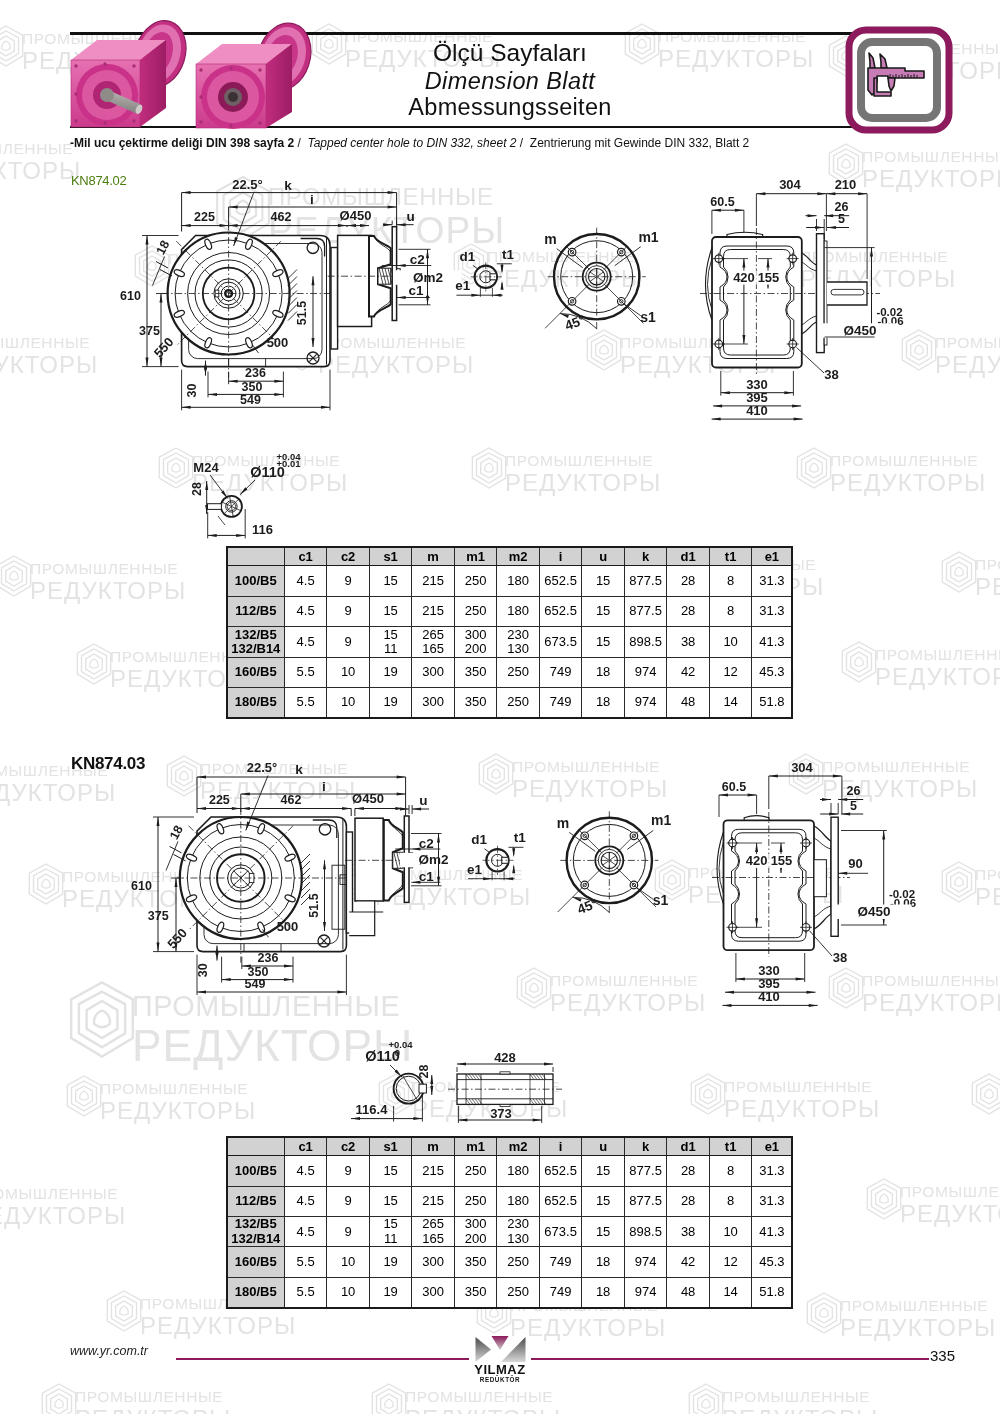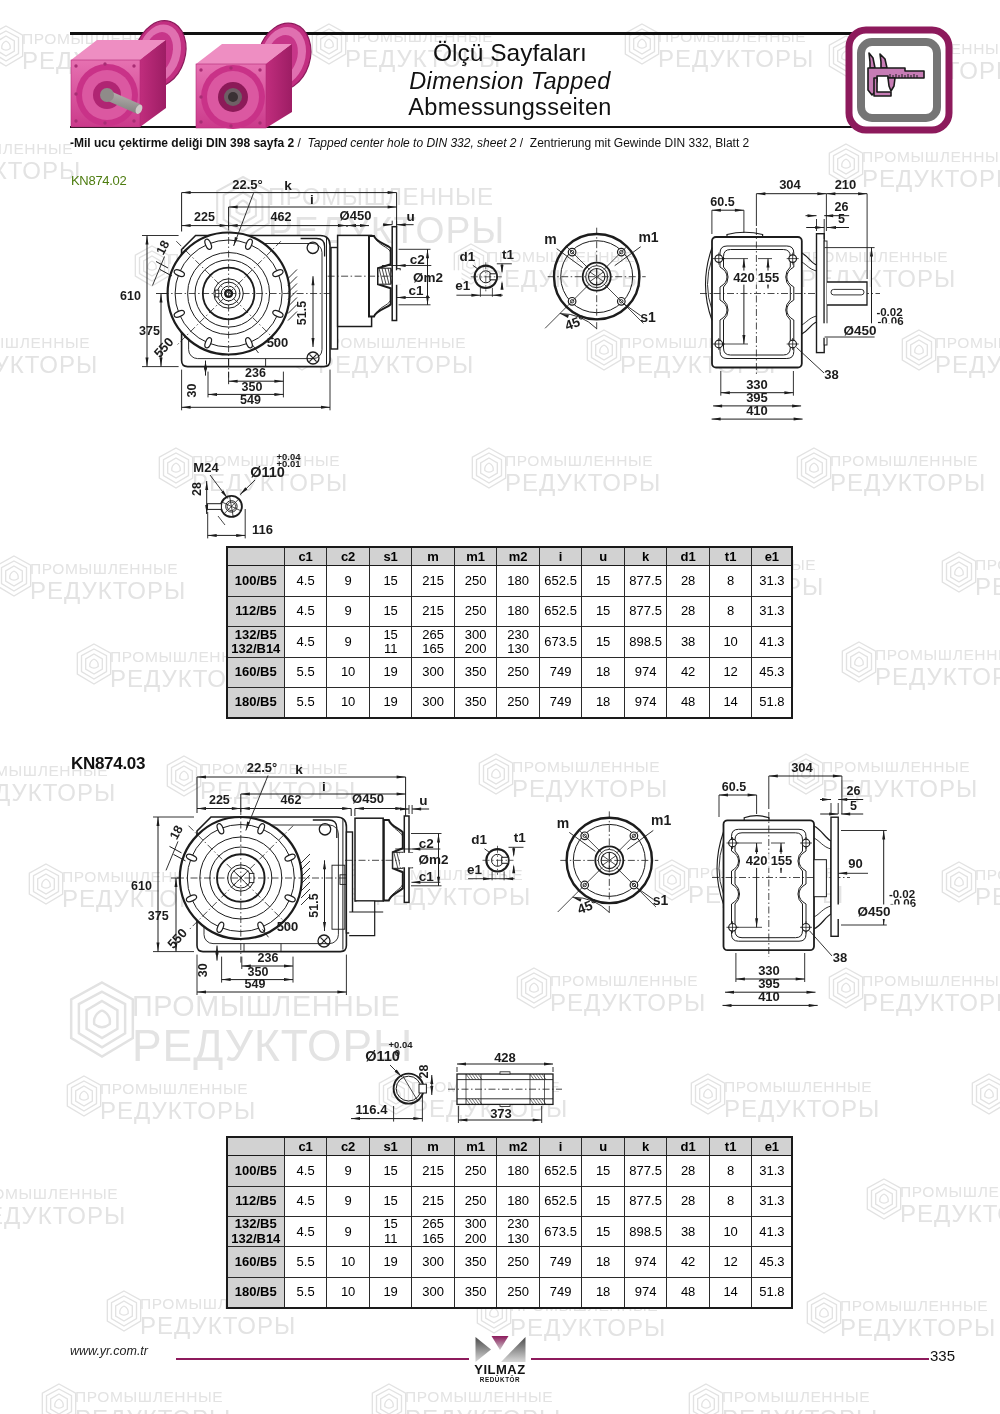--- a/index.html
+++ b/index.html
@@ -580,21 +580,21 @@
     <div class="wmt1" style="left:268px;top:183px;font-size:24.0px">ПРОМЫШЛЕННЫЕ</div>
     <div class="wmt2" style="left:268px;top:209px;font-size:37.2px">РЕДУКТОРЫ</div>
   </div>
 
 <div class="abs" style="left:70px;top:32px;width:782px;height:2.6px;background:#111"></div>
 
 <div class="abs" style="left:70px;top:126px;width:782px;height:1.8px;background:#111"></div>
 
 <div class="abs" style="left:200px;top:39px;width:620px;text-align:center;font-size:24.5px;font-weight:normal;color:#111">Ölçü Sayfaları</div>
 
-<div class="abs" style="left:200px;top:67.5px;width:620px;text-align:center;font-size:23.5px;font-style:italic;letter-spacing:0.4px;color:#111">Dimension Tapped</div>
+<div class="abs" style="left:200px;top:67.5px;width:620px;text-align:center;font-size:23.5px;font-style:italic;letter-spacing:0.4px;color:#111">Dimension Blatt</div>
 
 <div class="abs" style="left:200px;top:94px;width:620px;text-align:center;font-size:23.5px;letter-spacing:0.3px;color:#111">Abmessungsseiten</div>
 
 <svg style="position:absolute;left:60px;top:16px;width:260px;height:118px" viewBox="0 0 260 118">
 <defs>
 <linearGradient id="pk1" x1="0" y1="0" x2="0" y2="1">
         <stop offset="0" stop-color="#e671b1"></stop>
         <stop offset="1" stop-color="#cb3a8b"></stop>
       </linearGradient>
 <linearGradient id="pk2" x1="0" y1="0" x2="1" y2="0">

